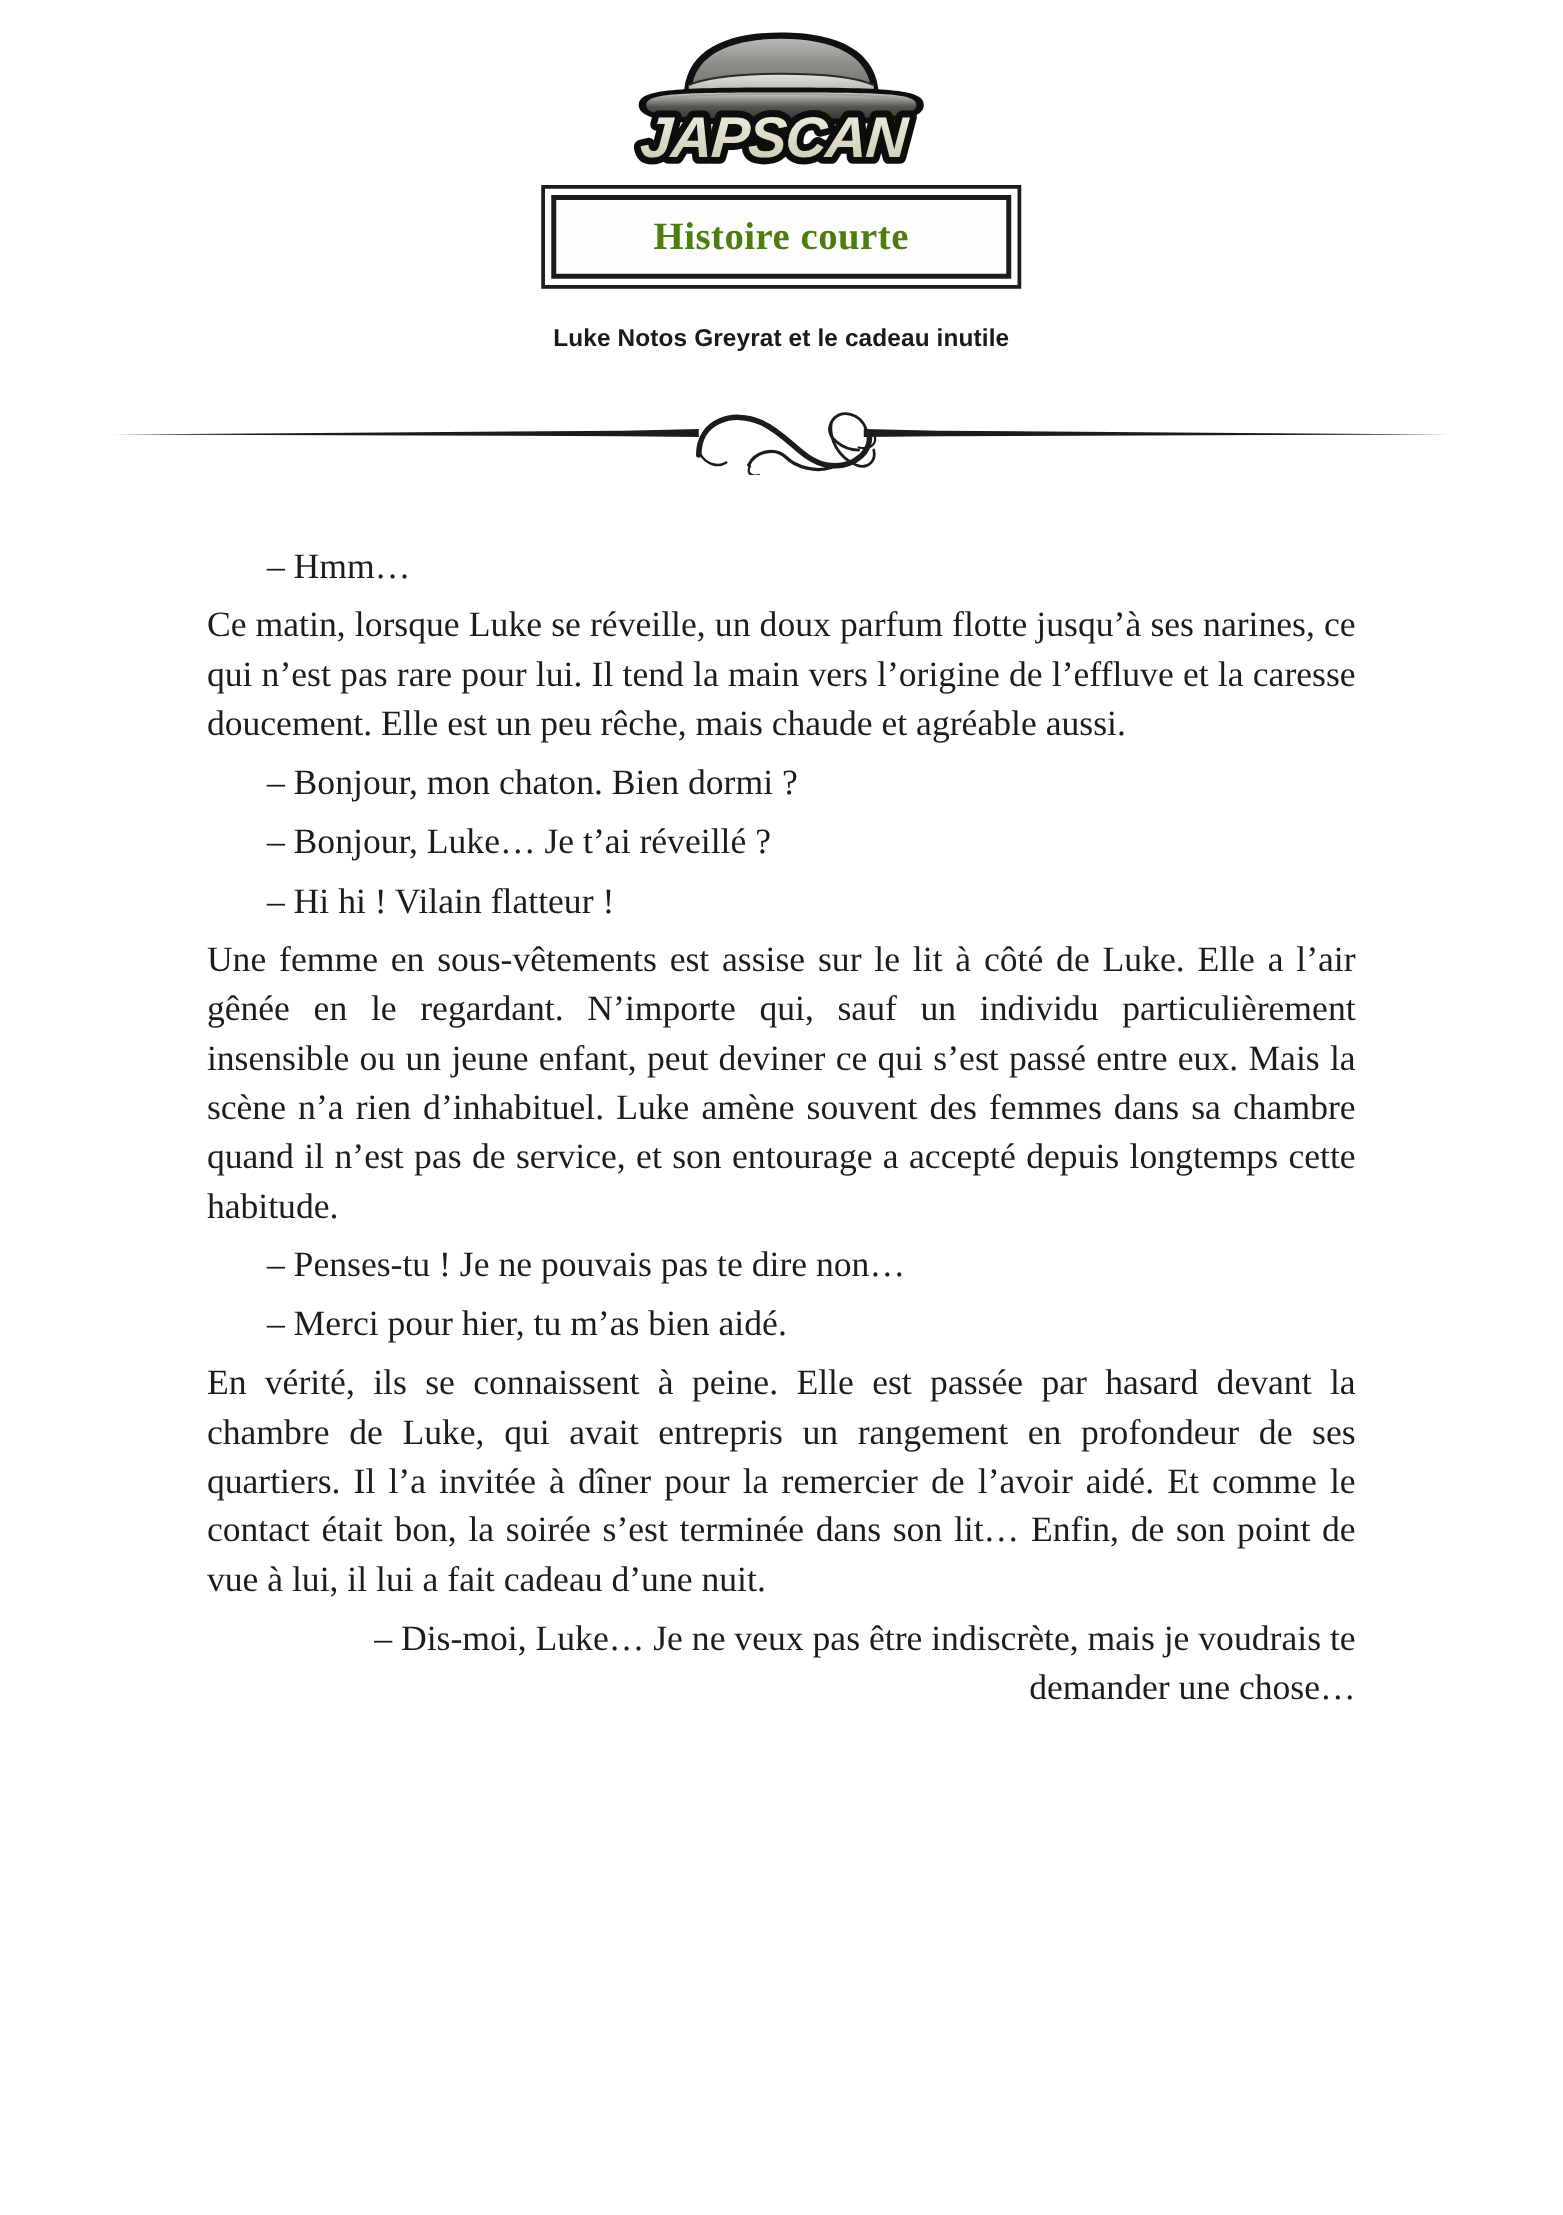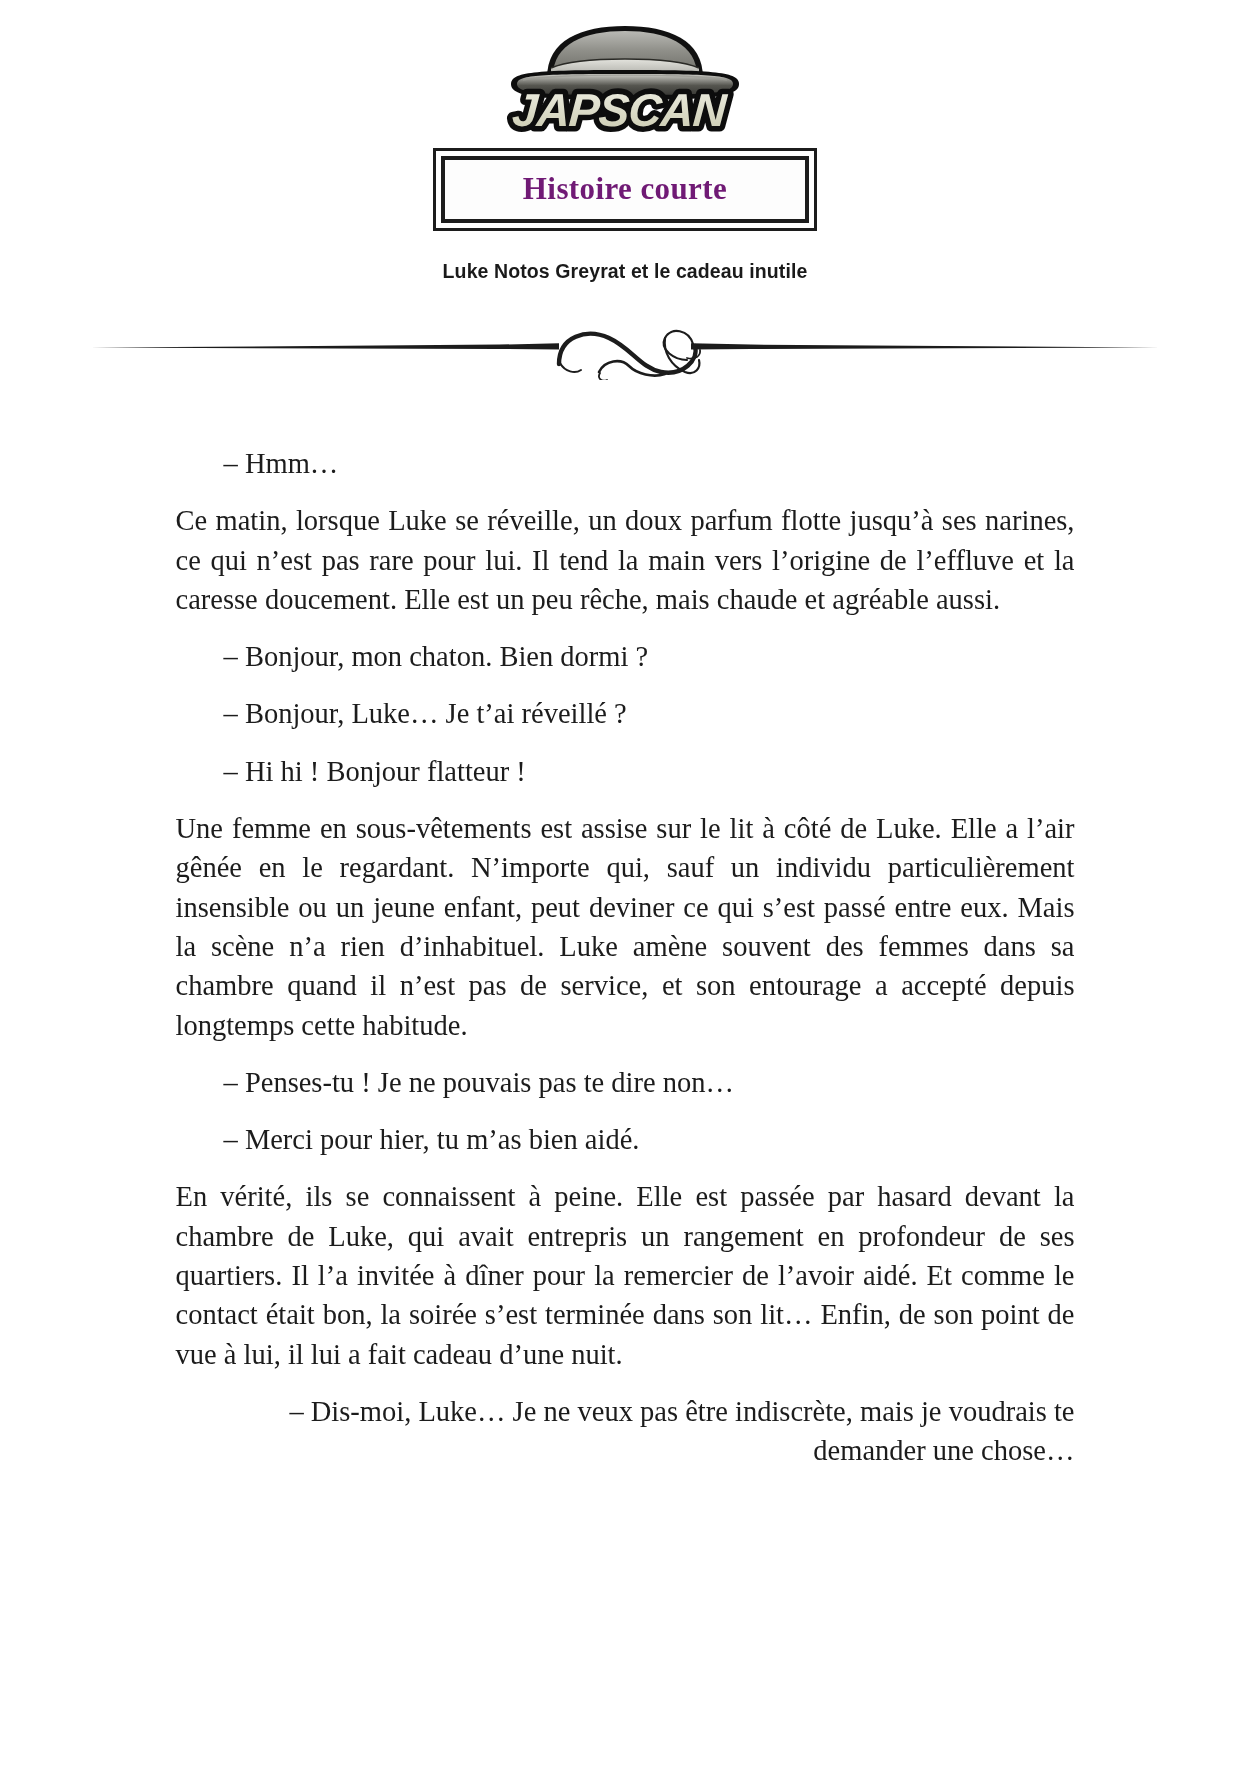--- a/index.html
+++ b/index.html
@@ -53,21 +53,21 @@
     padding: 13px 78px 15px 78px;
     background: #fdfdfd;
   }
   .title-text {
     font-family: "Liberation Serif", "DejaVu Serif", serif;
     font-weight: bold;
     font-size: 31px;
     letter-spacing: 0.4px;
     line-height: 1;
     text-align: center;
-    color: #701a75;
+    color: #4d7c0f;
     white-space: nowrap;
   }
 
   
   .subtitle {
     text-align: center;
     font-family: Liberation Sans, sans-serif;
     font-weight: bold;
     font-size: 19.5px;
     letter-spacing: 0.1px;
@@ -86,21 +86,21 @@
     height: 64px;
   }
 
   
   .body-wrap {
     margin: 0 auto;
     width: 935px;
     padding-top: 46px;
   }
   p.para {
-    margin: 18px;
+    margin: 8px;
     font-size: 28.5px;
     line-height: 39.3px;
     text-align: justify;
     text-justify: inter-word;
     font-family: "Liberation Serif", "DejaVu Serif", serif;
     color: #1c1c1c;
     hyphens: none;
   }
   p.para.indent {
     text-indent: 48px;
@@ -187,21 +187,21 @@
         <path d="M598 42 C606 44 612 40 611 34" stroke-width="1.8"></path>
       </g>
     </svg>
   </div>
 
   <div class="body-wrap">
     <p class="para dialogue">– Hmm…</p>
     <p class="para">Ce matin, lorsque Luke se réveille, un doux parfum flotte jusqu’à ses narines, ce qui n’est pas rare pour lui. Il tend la main vers l’origine de l’effluve et la caresse doucement. Elle est un peu rêche, mais chaude et agréable aussi.</p>
     <p class="para dialogue">–  Bonjour, mon chaton. Bien dormi ?</p>
     <p class="para dialogue">–  Bonjour, Luke… Je t’ai réveillé ?</p>
-    <p class="para dialogue">– Hi hi ! Bonjour flatteur !</p>
+    <p class="para dialogue">– Hi hi ! Vilain flatteur !</p>
     <p class="para">Une femme en sous-vêtements est assise sur le lit à côté de Luke. Elle a l’air gênée en le regardant. N’importe qui, sauf un individu particulièrement insensible ou un jeune enfant, peut deviner ce qui s’est passé entre eux. Mais la scène n’a rien d’inhabituel. Luke amène souvent des femmes dans sa chambre quand il n’est pas de service, et son entourage a accepté depuis longtemps cette habitude.</p>
     <p class="para dialogue">– Penses-tu ! Je ne pouvais pas te dire non…</p>
     <p class="para dialogue">– Merci pour hier, tu m’as bien aidé.</p>
     <p class="para">En vérité, ils se connaissent à peine. Elle est passée par hasard devant la chambre de Luke, qui avait entrepris un rangement en profondeur de ses quartiers. Il l’a invitée à dîner pour la remercier de l’avoir aidé. Et comme le contact était bon, la soirée s’est terminée dans son lit… Enfin, de son point de vue à lui, il lui a fait cadeau d’une nuit.</p>
     <p class="para indent last">– Dis-moi, Luke… Je ne veux pas être indiscrète, mais je voudrais te demander une chose…</p>
   </div>
 
 </div>
 
 </body></html>

